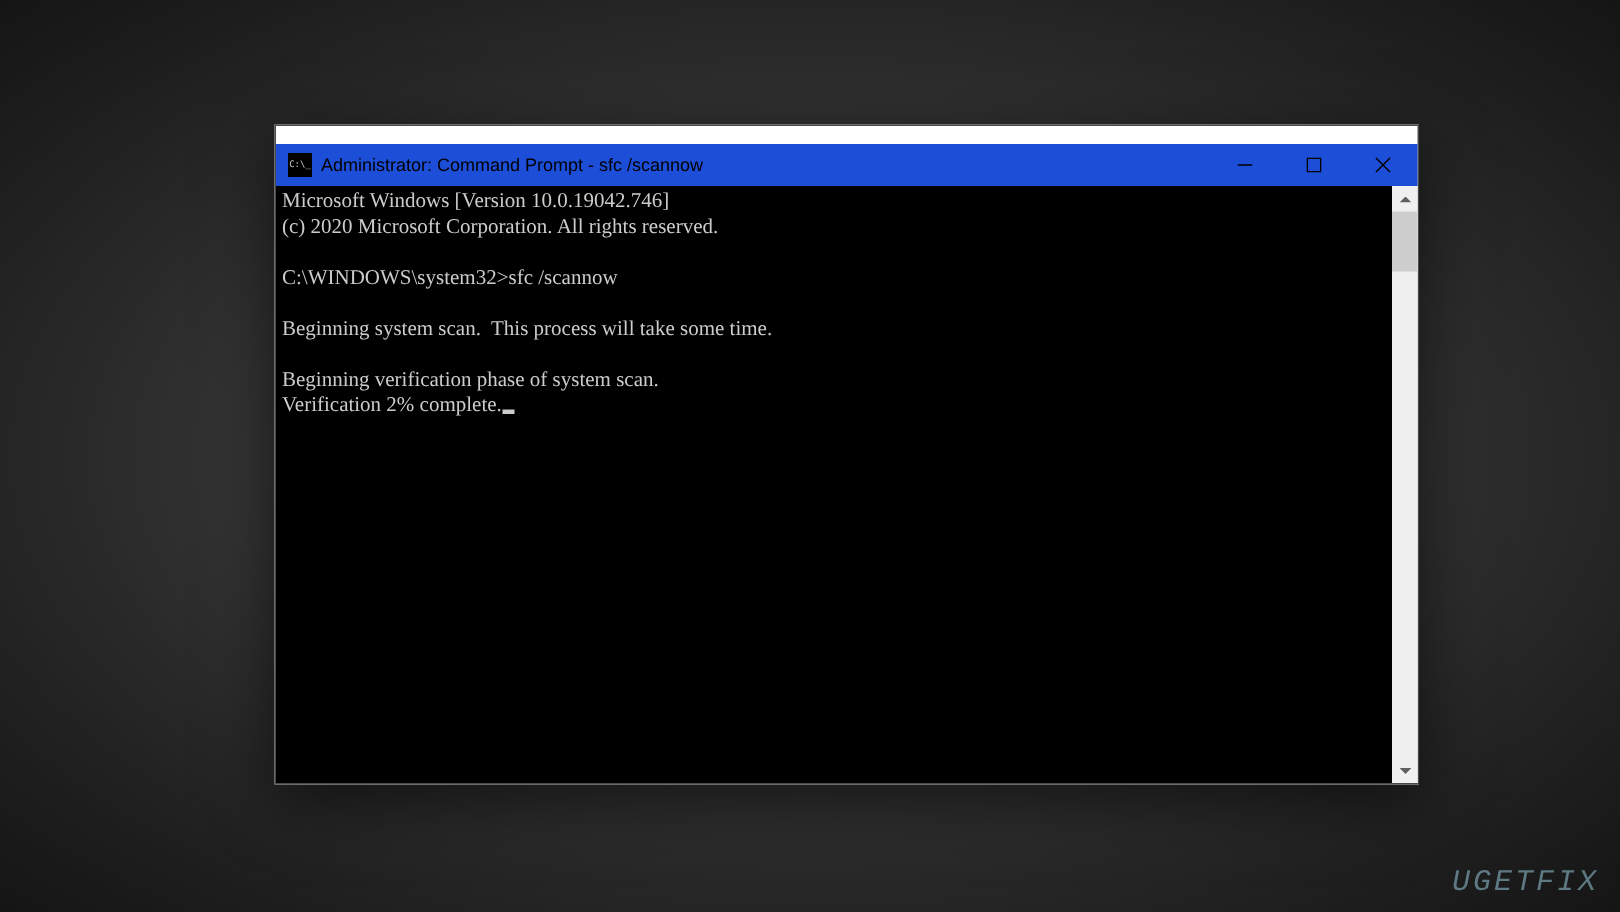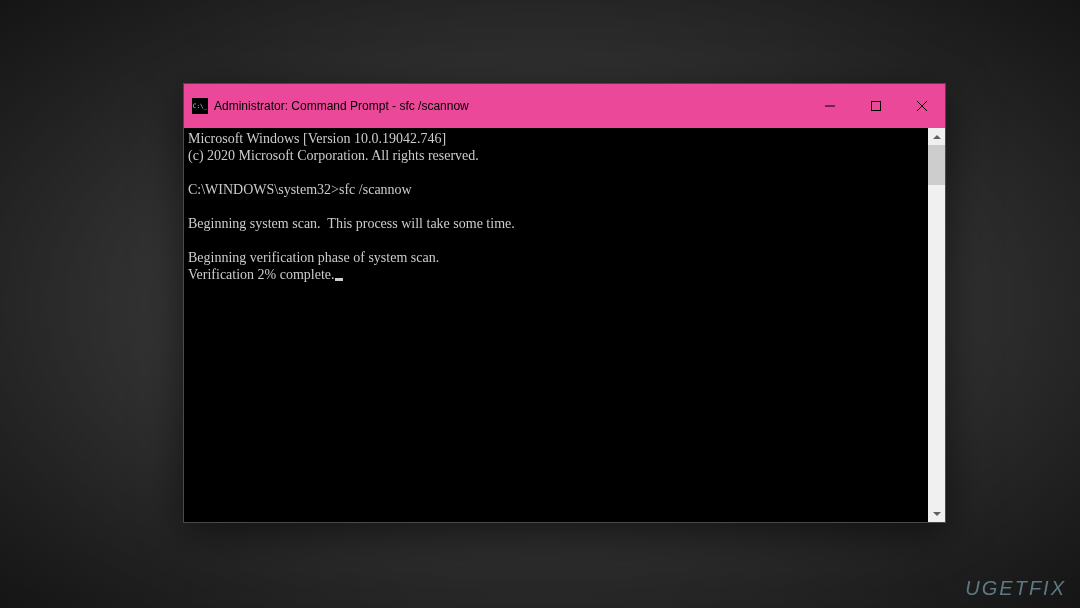--- a/index.html
+++ b/index.html
@@ -29,26 +29,27 @@
       top: 83px;
       width: 763px;
       height: 440px;
       background: #ffffff;
       border: 1px solid #4a4a4a;
       box-shadow: 0 10px 40px rgba(0,0,0,0.6);
       display: flex;
       flex-direction: column;
     }
     .titlebar {
-      height: 44px;
-      background: #ec4899;
+      height: 28px;
+      background: #1d4ed8;
       display: flex;
       align-items: center;
       border-bottom: none;
       flex-shrink: 0;
+      margin-top: 12px;
     }
     .titlebar-icon {
       width: 16px;
       height: 16px;
       margin-left: 8px;
       margin-right: 6px;
       background: #000;
       position: relative;
       display: flex;
       align-items: center;
@@ -137,21 +138,21 @@
       top: 0;
       left: 0;
       right: 0;
       height: 40px;
       background: #cdcdcd;
     }
     .watermark {
       position: absolute;
       right: 14px;
       bottom: 8px;
-      font-family: Liberation Sans, sans-serif;
+      font-family: Liberation Mono, monospace;
       font-size: 20px;
       font-weight: 300;
       letter-spacing: 2px;
       color: #6a8a95;
       opacity: 0.85;
       font-style: italic;
       margin-left: 48px;
     }
   </style>
 </head>

